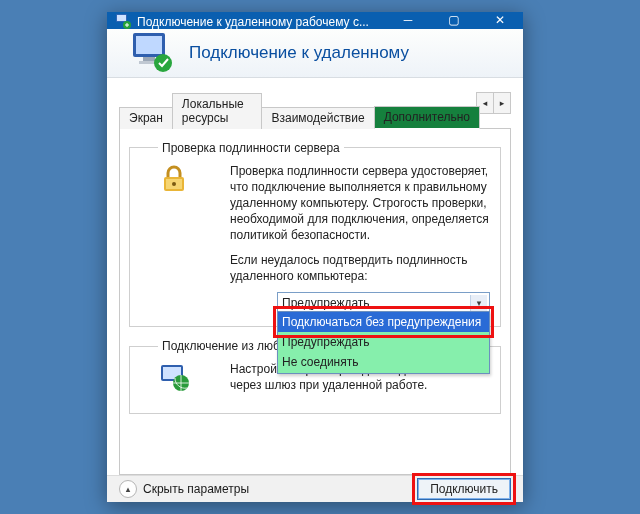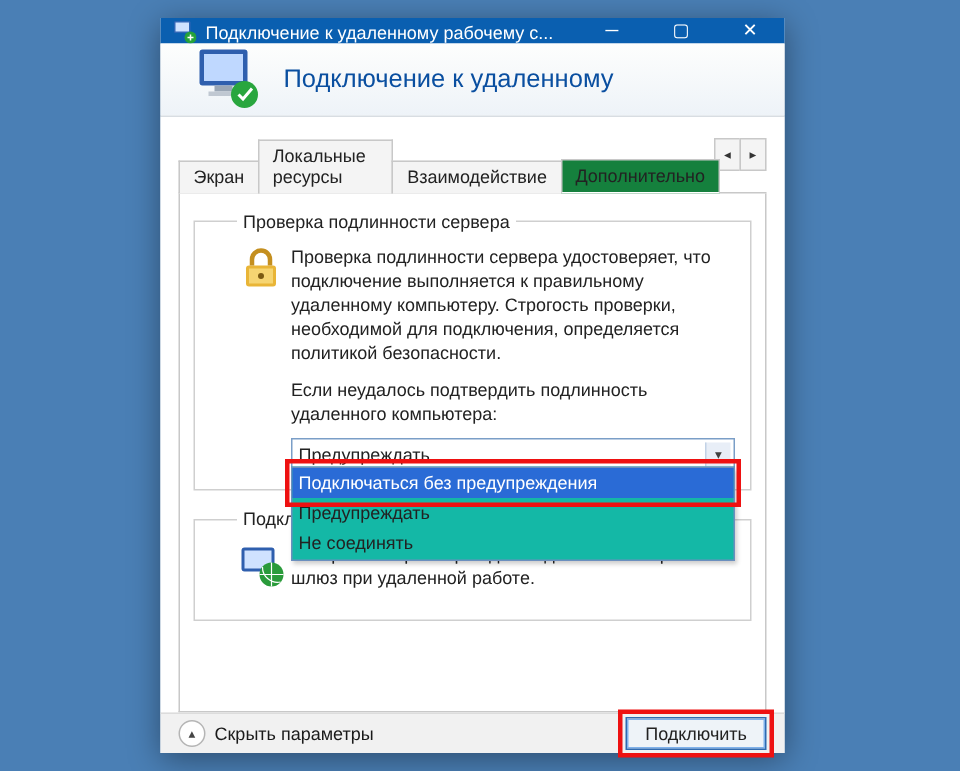--- a/index.html
+++ b/index.html
@@ -133,37 +133,39 @@
     margin: 0 0 12px 0;
     padding: 8px 10px 12px 28px;
   }
   fieldset.group legend {
     font-size: 12px;
     padding: 0 4px;
     color: #222;
   }
   .grow {
     display: flex;
+    gap: 36px;
   }
   .gicon {
     width: 36px;
     flex-shrink: 0;
   }
   .gicon svg { width: 32px; height: 32px; }
   .gbody {
     flex: 1;
     font-size: 12px;
     color: #222;
     line-height: 1.35;
   }
   .gbody p { margin: 0 0 8px 0; }
 
   .combo-wrap {
     position: relative;
     margin-top: 2px;
+    margin-left: 47px;
   }
   .combo {
     height: 20px;
     border: 1px solid #7a9ec7;
     background: #fff;
     display: flex;
     align-items: center;
     justify-content: space-between;
     padding: 0 2px 0 4px;
     font-size: 12px;
@@ -174,21 +176,21 @@
     border-left: 1px solid #c2d2e6;
     display:flex; align-items:center; justify-content:center;
     font-size: 9px;
     color: #404040;
   }
   .dropdown {
     position: absolute;
     left: 0;
     right: 0;
     top: 19px;
-    background: #14b8a6;
+    background: #86efac;
     border: 1px solid #6b8fbe;
     z-index: 50;
     box-shadow: 1px 2px 3px rgba(0,0,0,0.2);
   }
   .dropdown .opt {
     padding: 2px 4px;
     font-size: 12px;
     color: #222;
     white-space: nowrap;
   }

